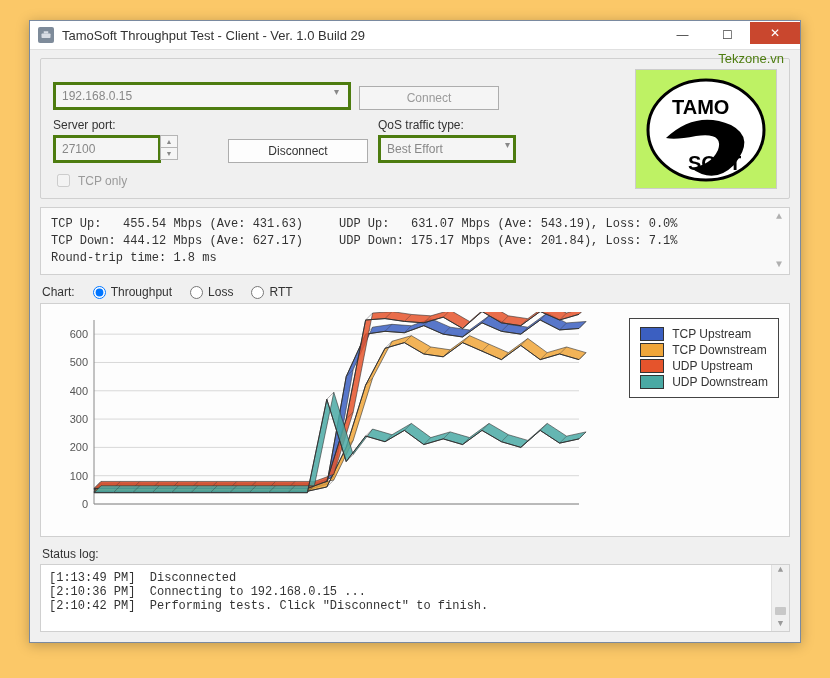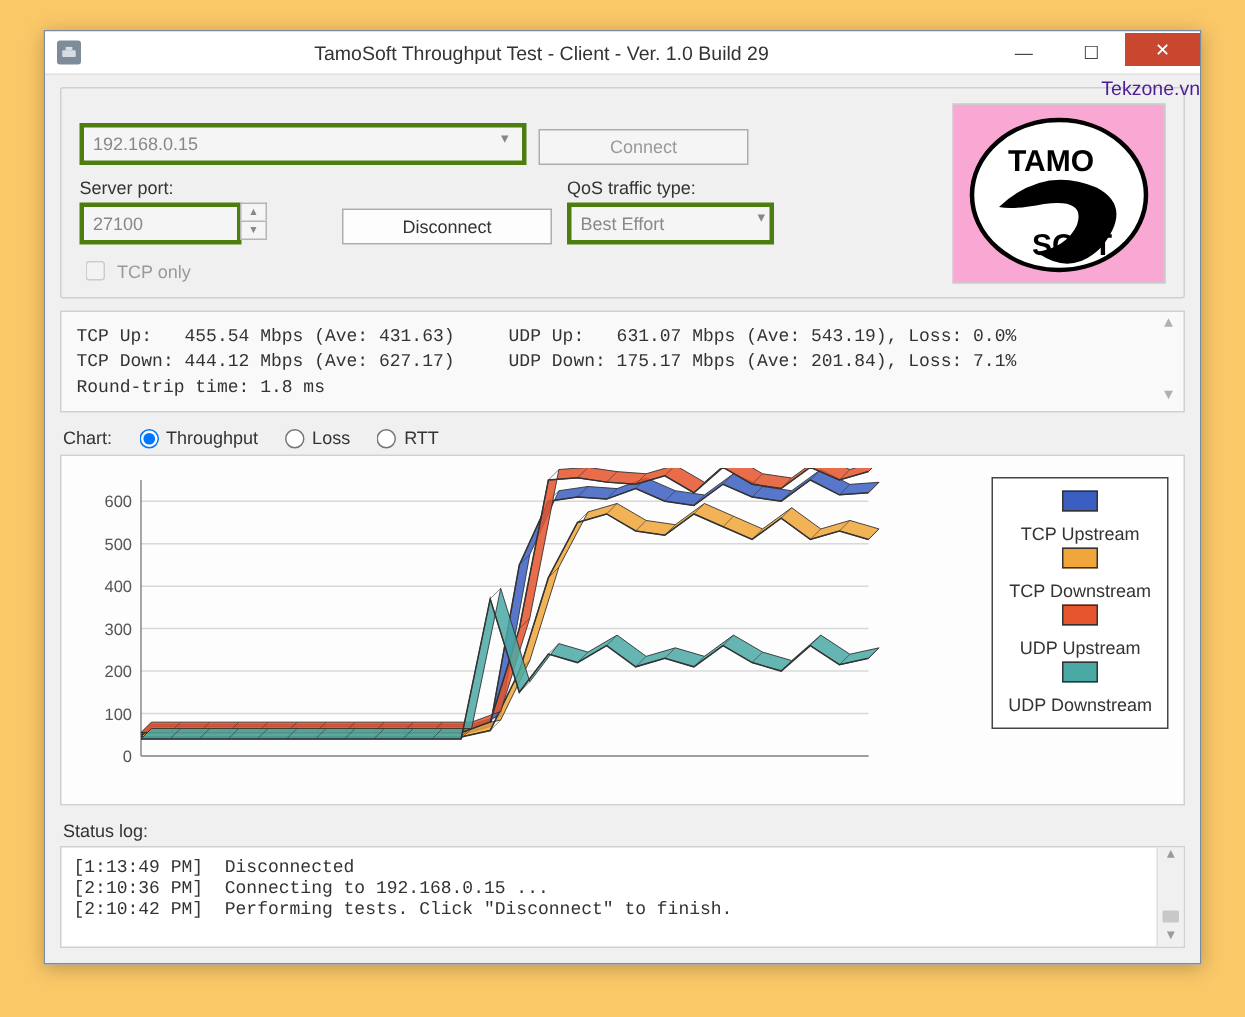--- a/index.html
+++ b/index.html
@@ -28,21 +28,21 @@
   .titlebar .app-icon {
     width: 16px; height: 16px;
     margin: 0 8px;
     background: #7e8b9a;
     border-radius: 2px;
     display:flex;align-items:center;justify-content:center;
   }
   .titlebar .app-icon svg { width:12px;height:12px; }
   .titlebar .title {
     flex: 1;
-    text-align: center;
+    text-align: left;
     font-size: 13px;
     color: #333;
   }
   .titlebar .ctrl {
     width: 45px; height: 22px;
     display:flex;align-items:center;justify-content:center;
     font-family: Arial, sans-serif;
     font-size: 12px;
     color:#444;
   }
@@ -54,23 +54,23 @@
     margin-top:-4px;
   }
 
   .client {
     padding: 8px 10px 10px 10px;
     background:#f0f0f0;
   }
 
   .watermark {
     position:absolute;
-    right:0; top:30px;
+    right:16px; top:30px;
     font-size:13px;
-    color:#4c1d95;
+    color:#4d7c0f;
     pointer-events:none;
     z-index:5;
   }
 
   fieldset.conn {
     border:1px solid #d0d0d0;
     border-radius:2px;
     padding:10px 12px 8px 12px;
     margin:0 0 8px 0;
     position:relative;
@@ -78,21 +78,21 @@
   }
   .conn-row {
     display:flex;
     align-items:flex-start;
     gap:12px;
   }
   .conn-left { flex:1; }
   .conn-right {
     width:140px;
     height:118px;
-    background:#f9a8d4;
+    background:#bef264;
     border:1px solid #ccc;
     display:flex;
     align-items:center;
     justify-content:center;
     position:relative;
   }
   .field-label { color:#333; margin-bottom:3px; display:block;}
   .row1, .row2 { display:flex; gap:10px; align-items:flex-end; margin-bottom:8px;}
   .input, .select, .num {
     border:3px solid #4d7c0f;
@@ -160,21 +160,21 @@
   }
   .chart-svg { width:540px; height:210px; }
   .legend {
     position:absolute;
     right:10px; top:14px;
     background:#fff;
     border:1px solid #444;
     padding:6px 10px;
     font-size:12px;
   }
-  .legend-row { display:flex; align-items:center; gap:8px; margin:2px 0;flex-direction:column;}
+  .legend-row { display:flex; align-items:center; gap:8px; margin:2px 0;}
   .swatch { width:22px; height:12px; border:1px solid #333; }
 
   .status-label { margin:10px 0 3px 2px;}
   .status-log {
     border:1px solid #d0d0d0;
     background:#fff;
     padding:6px 8px;
     font-family:"Consolas","Courier New",monospace;
     font-size:12px;
     white-space:pre;

